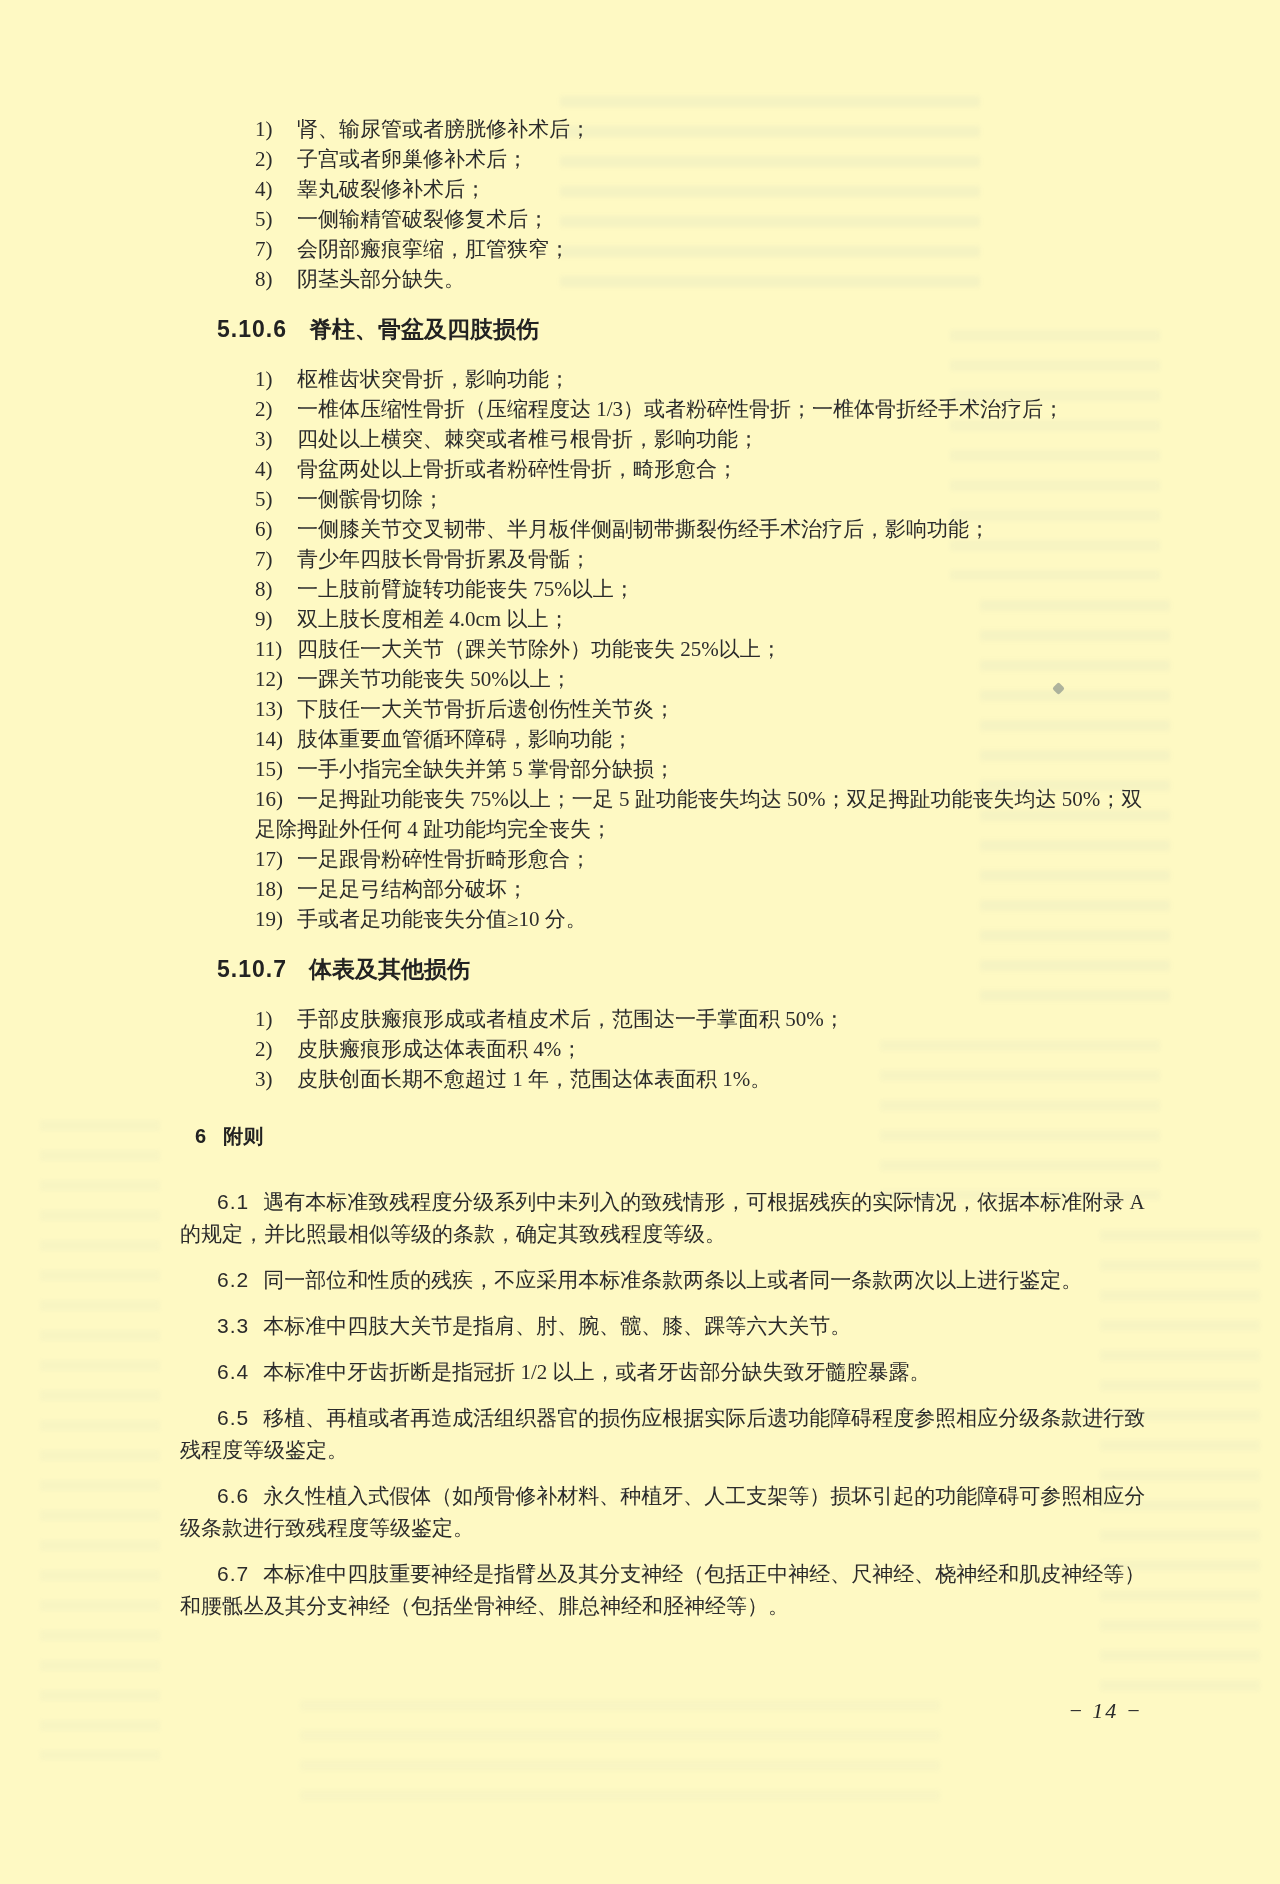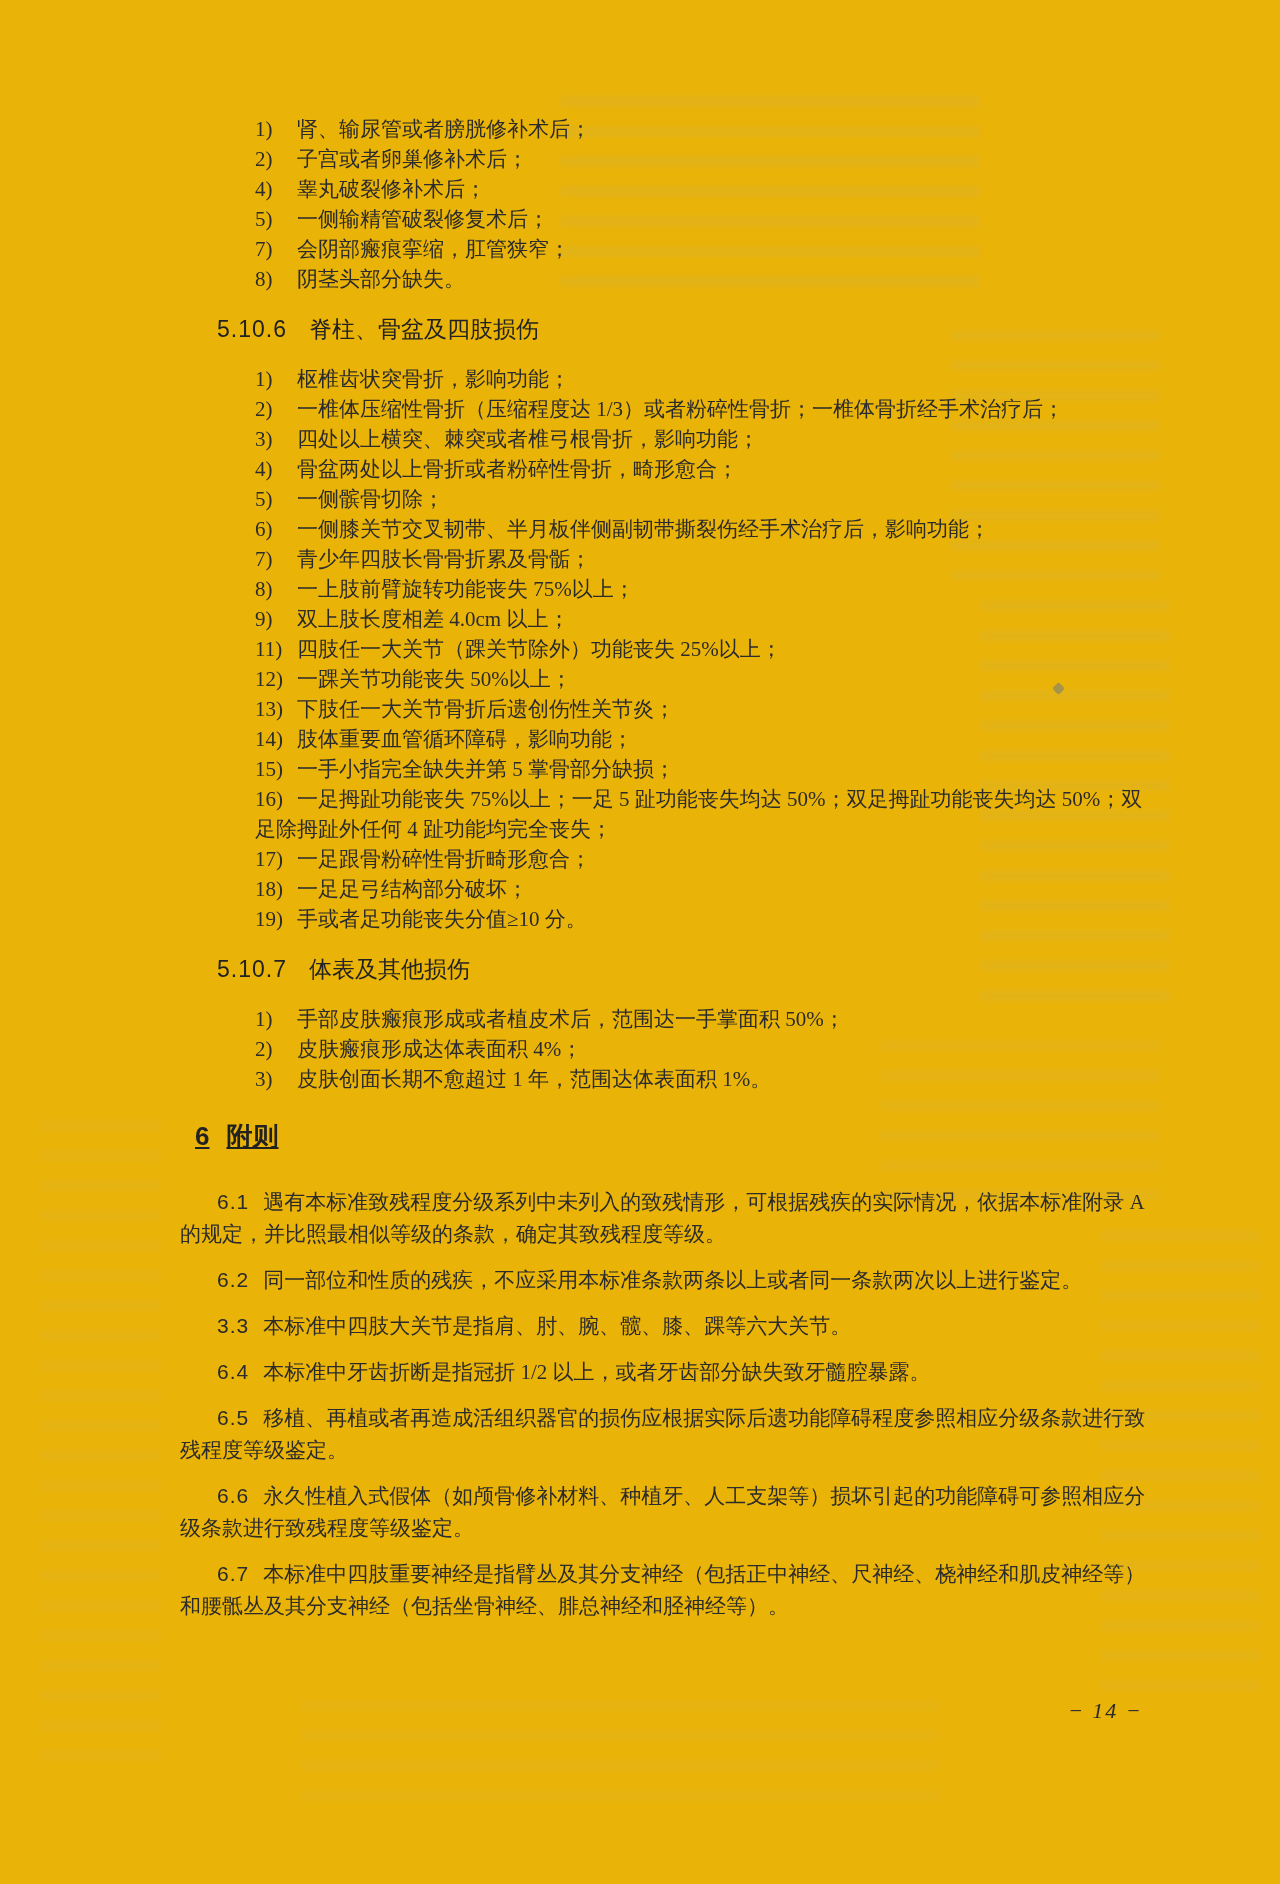--- a/index.html
+++ b/index.html
@@ -1,20 +1,20 @@
 <!DOCTYPE html>
 <html lang="zh"><head>
 <meta charset="utf-8">
 <style>
   html,body{margin:0;padding:0;background:#9a9a9a;}
   #page{
     position:relative;
     width:1280px;height:1884px;
     margin:0 auto;
-    background:#eab308;
+    background:#fef9c3;
     overflow:hidden;
     color:#2b2b2b;
     font-family:"Liberation Serif","DejaVu Serif",serif;
   }
   
   .bleed{
     position:absolute;
     background:repeating-linear-gradient(
       to bottom,
       rgba(150,178,186,0.16) 0 11px,
@@ -40,27 +40,27 @@
   ul.itemlist{
     list-style:none;margin:0;padding:0 0 0 75px;
     font-size:21px;line-height:30px;
   }
   ul.itemlist li{margin:0;}
   ul.itemlist .no{display:inline-block;width:42px;}
   ul.itemlist.first{margin-top:114px;}
   h3.subsec{
     margin:21px 0 21px 37px;
     font-family:"Liberation Sans","DejaVu Sans",sans-serif;
-    font-weight:400;font-size:23px;line-height:28px;color:#222;
+    font-weight:700;font-size:23px;line-height:28px;color:#222;
   }
   h3.subsec .sec-no{margin-right:22px;letter-spacing:1px;}
   h2.chapter{
     margin:28px 0 36px 15px;
     font-family:"Liberation Sans","DejaVu Sans",sans-serif;
-    font-weight:700;font-size:26px;line-height:28px;color:#222;text-decoration:underline;
+    font-weight:700;font-size:20px;line-height:28px;color:#222;
   }
   h2.chapter .sec-no{margin-right:17px;}
   p.clause{
     margin:14px 0 0 0;
     font-size:21px;line-height:32px;
     text-indent:37px;
   }
   p.clause .cno{
     font-family:"Liberation Sans","DejaVu Sans",sans-serif;
     margin-right:14px;letter-spacing:1px;

